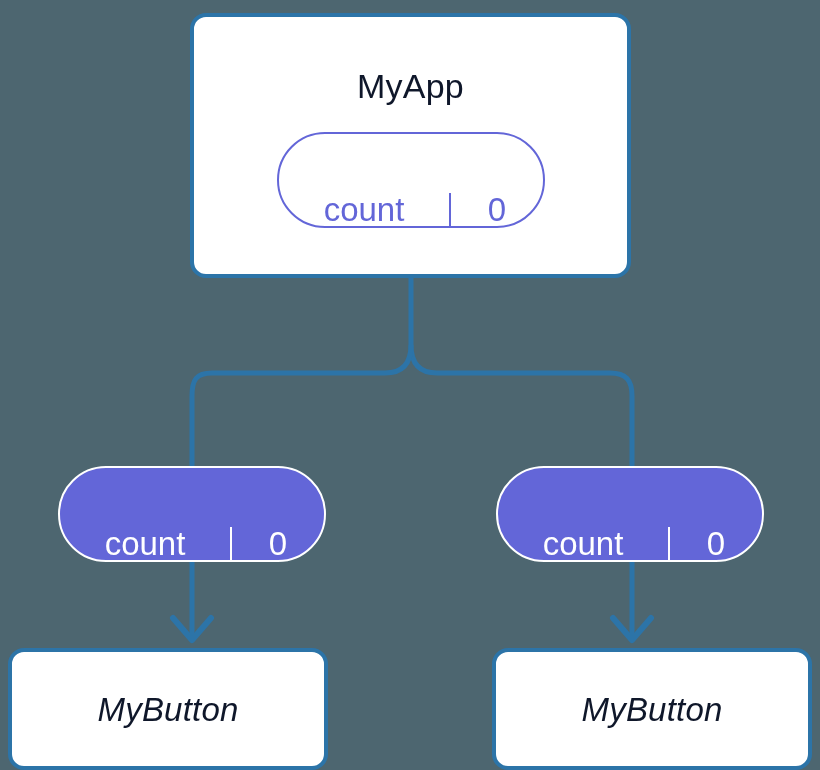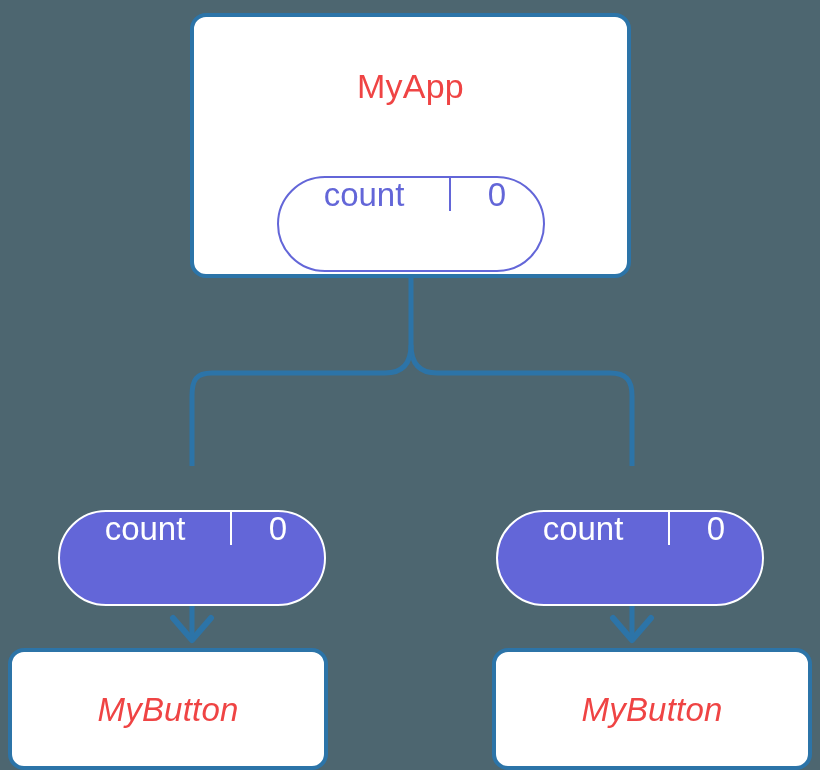--- a/index.html
+++ b/index.html
@@ -32,21 +32,21 @@
     position: absolute;
     background: #ffffff;
     border: 4px solid #2c74a8;
     border-radius: 16px;
     box-sizing: border-box;
     display: flex;
     flex-direction: column;
     align-items: center;
   }
   .comp-title {
-    color: #ef4444;
+    color: #0f172a;
     font-size: 34px;
     line-height: 1;
     letter-spacing: 0.2px;
     white-space: nowrap;
   }
 
   #app-box {
     left: 190px;
     top: 13px;
     width: 441px;
@@ -65,25 +65,24 @@
     font-style: italic;
   }
   #btn-box-left  { left: 8px; }
   #btn-box-right { left: 492px; }
   .btn-box .comp-title { font-size: 33px; }
 
   
   .pill {
     position: absolute;
     display: flex;
-    align-items: flex-start;
+    align-items: flex-end;
     box-sizing: border-box;
     border-radius: 999px;
     overflow: hidden;
-    margin-top: 44px;
   }
   .pill .pill-key,
   .pill .pill-val {
     display: flex;
     align-items: center;
     justify-content: center;
     box-sizing: border-box;
     font-size: 33px;
     line-height: 1;
     white-space: nowrap;

